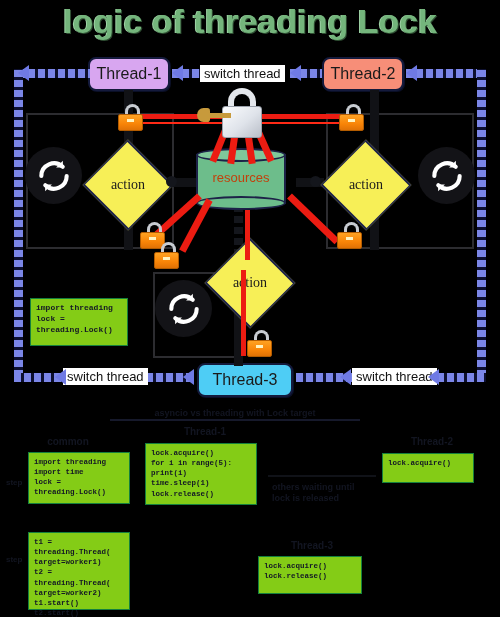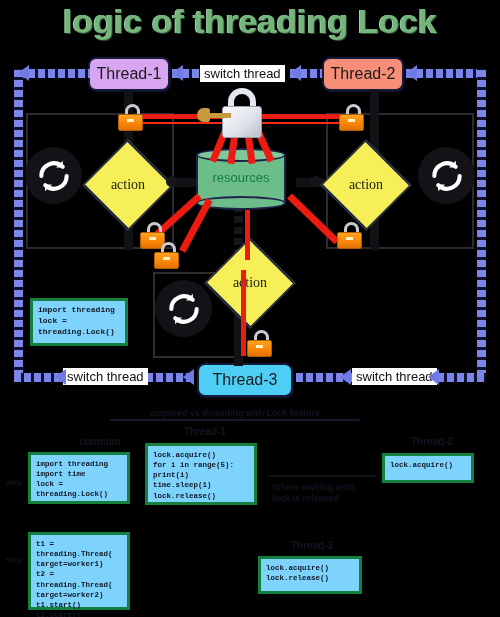--- a/index.html
+++ b/index.html
@@ -107,21 +107,21 @@
   #resources .top {
     position: absolute; left: 0; top: 0px; width: 90px; height: 14px;
     background: #7fc89a; border: 2px solid #1d2248; border-radius: 50%;
   }
   #resources .bot {
     position: absolute; left: 0; top: 48px; width: 90px; height: 14px;
     background: #6dbd8b; border: 2px solid #1d2248; border-radius: 50%;
   }
   #resources .lbl {
     position: absolute; left: 0; top: 22px; width: 90px; text-align: center;
-    font-size: 13px; color: #15803d; z-index: 3;
+    font-size: 13px; color: #c2410c; z-index: 3;
   }
 
   
   .loop-icon { position: absolute; border-radius: 50%; background: #131317; z-index: 5; }
   #loop-l { left: 25px;  top: 147px; width: 57px; height: 57px; }
   #loop-r { left: 418px; top: 147px; width: 57px; height: 57px; }
   #loop-b { left: 155px; top: 280px; width: 57px; height: 57px; }
   .loop-icon svg { position: absolute; left: 50%; top: 50%; transform: translate(-50%,-50%); }
 
   
@@ -168,22 +168,22 @@
     position: absolute;
     color: #121521;
     font-weight: bold;
     z-index: 4;
     white-space: pre-line;
     line-height: 1.25;
   }
   .dk-c { text-align: center; }
   .codebox {
     position: absolute;
-    border: 3px solid #15803d;
-    background: #7dd3fc;
+    border: 1px solid #15803d;
+    background: #84cc16;
     z-index: 4;
   }
   .codebox .code {
     color: #131726;
     font-family: "Liberation Mono", monospace;
     font-weight: bold;
     white-space: pre-line;
     padding: 4px 5px;
     line-height: 1.35;
   }
@@ -351,23 +351,23 @@
   <div class="switch-label" id="sw-top">switch thread</div>
   <div class="switch-label" id="sw-bl">switch thread</div>
   <div class="switch-label" id="sw-br">switch thread</div>
 
   <div class="codebox" style="left:30px; top:298px; width:98px; height:48px;">
     <div class="code" style="font-size:8px;">import threading
 lock =
 threading.Lock()</div>
   </div>
 
-  <div class="dk dk-c underline-dk" style="left:110px; top:408px; width:250px; font-size:9px;">acquired vs threading with Lock feature</div>
-
-  <div class="dk dk-c" style="left:56px; top:436px; width:88px; font-size:10px;">common</div>
+  <div class="dk dk-c underline-dk" style="left:110px; top:408px; width:250px; font-size:9px;">asyncio vs threading with Lock target</div>
+
+  <div class="dk dk-c" style="left:24px; top:436px; width:88px; font-size:10px;">common</div>
   <div class="codebox" style="left:28px; top:452px; width:102px; height:52px;">
     <div class="code" style="font-size:7.5px;">import threading
 import time
 lock = threading.Lock()</div>
   </div>
 
   <div class="dk dk-c" style="left:150px; top:426px; width:110px; font-size:10px;">Thread-1</div>
   <div class="codebox" style="left:145px; top:443px; width:112px; height:62px;">
     <div class="code" style="font-size:7.5px;">lock.acquire()
 for i in range(5):

